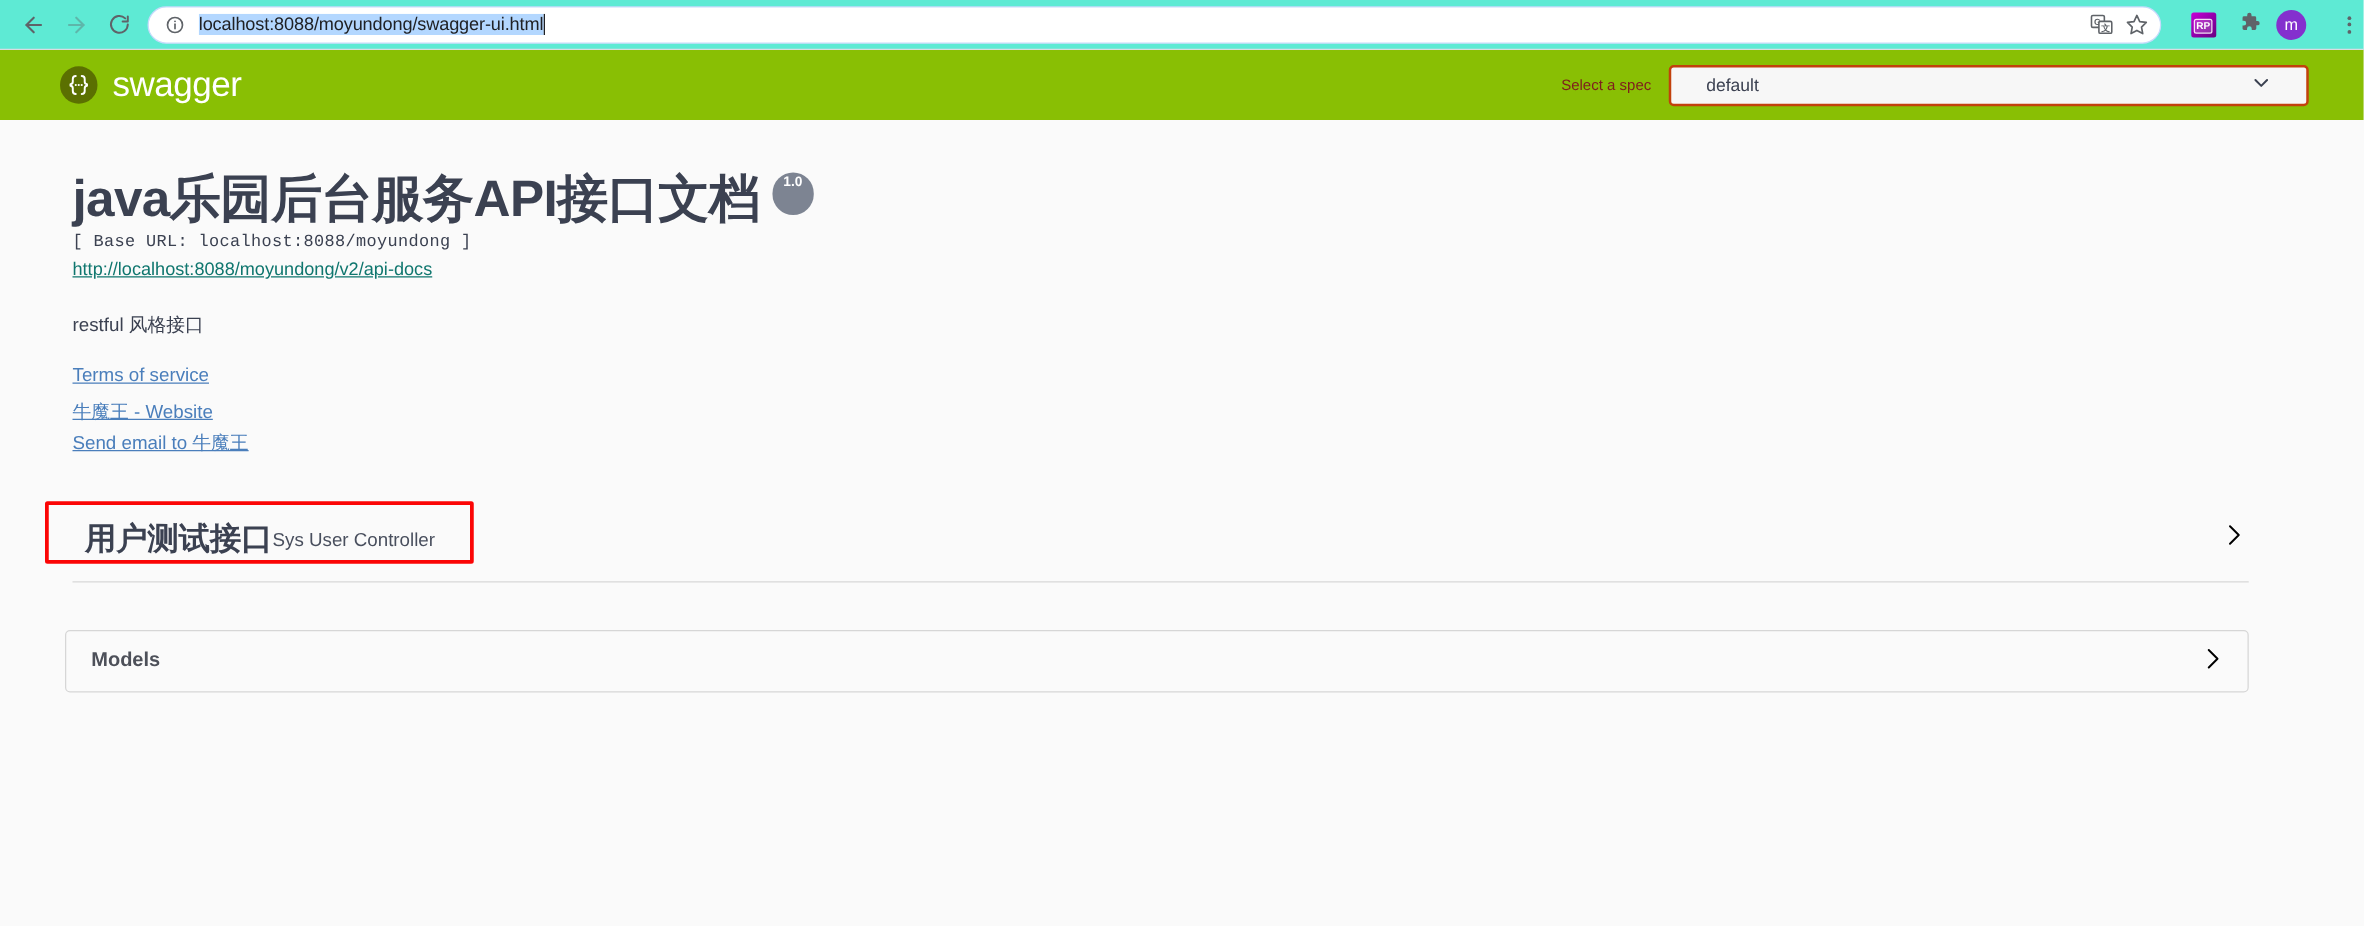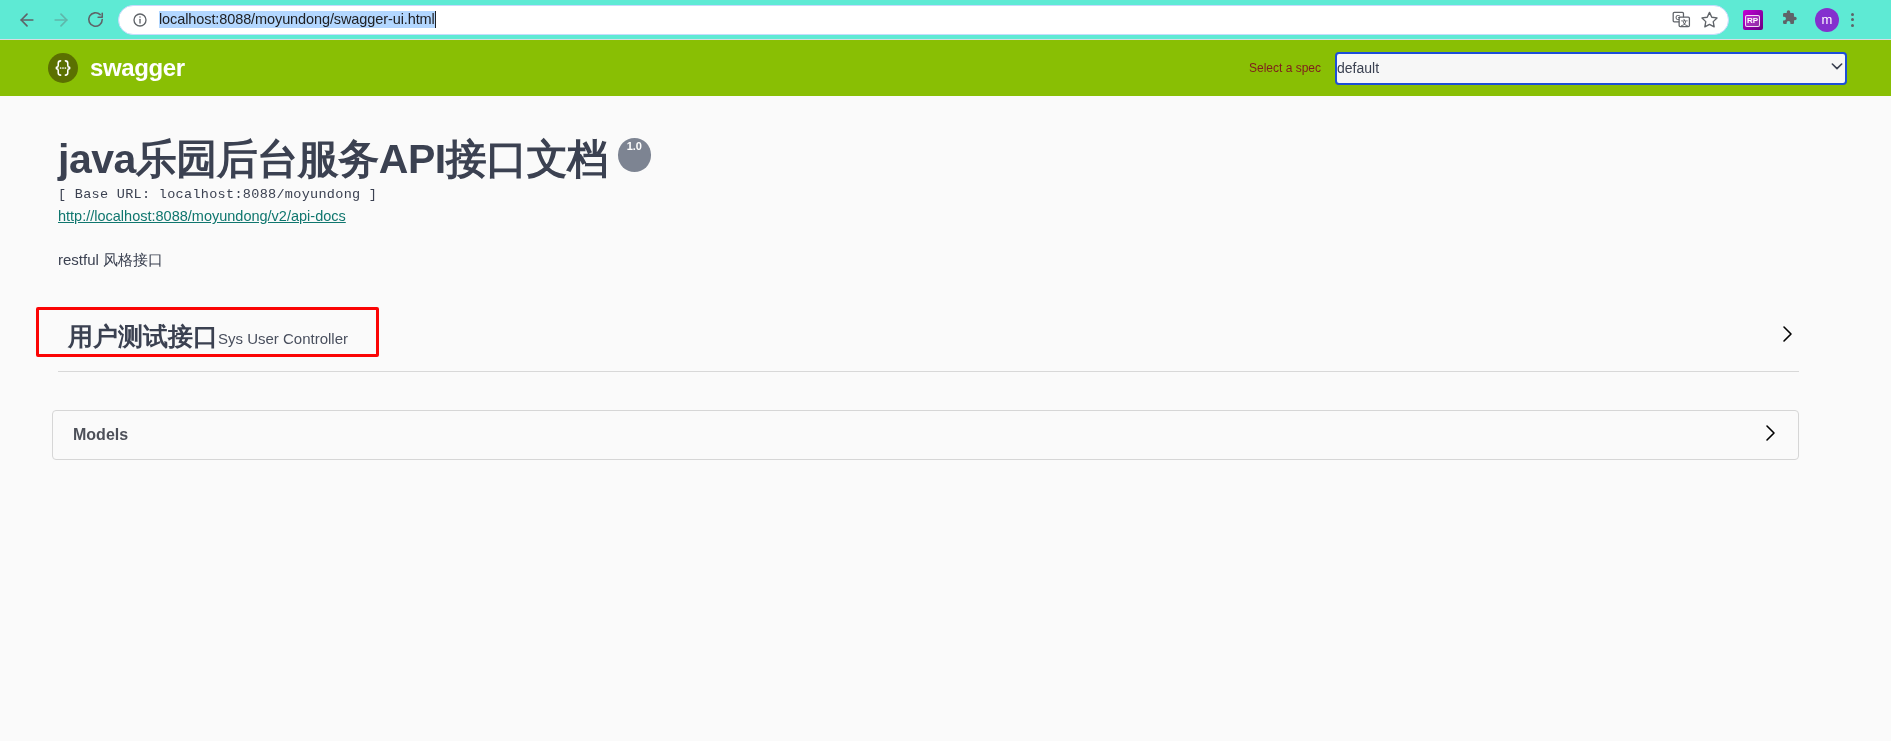--- a/index.html
+++ b/index.html
@@ -73,21 +73,21 @@
     flex: 0 0 auto;
     width: 26px; height: 26px;
     margin-left: 2px;
     display: flex; align-items: center; justify-content: center;
     cursor: pointer;
   }
   .tool-icon {
     flex: 0 0 auto;
     width: 30px; height: 30px;
     margin-left: 6px;
-    display: flex; align-items: center; justify-content: flex-start;
+    display: flex; align-items: center; justify-content: flex-end;
     cursor: pointer;
   }
   #rp-ext-icon {
     width: 20px; height: 20px;
     background: linear-gradient(135deg, #c800d6 0%, #8e00a8 55%, #6a0080 100%);
     border-radius: 2px;
     position: relative;
     display: flex; align-items: flex-end; justify-content: flex-start;
   }
   #rp-ext-icon .rp-label {
@@ -121,45 +121,45 @@
     position: relative;
   }
   #logo-group { display: flex; align-items: center; gap: 12px; }
   #logo-mark {
     width: 30px; height: 30px;
     border-radius: 50%;
     background: #5b7001;
     display: flex; align-items: center; justify-content: center;
   }
   #logo-text {
-    font-size: 24px;
-    font-weight: bold;
+    font-size: 28px;
+    font-weight: normal;
     color: #ffffff;
     letter-spacing: -0.4px;
   }
   #spec-selector-wrap {
     margin-left: auto;
     display: flex;
     align-items: center;
     gap: 14px;
   }
   #spec-label {
     font-size: 12px;
     font-weight: normal;
     color: #7f1d1d;
   }
   #spec-select {
     width: 512px;
     height: 33px;
     background: #f7f7f7;
-    border: 2px solid #1d4ed8;
+    border: 2px solid #c2410c;
     border-radius: 4px;
     display: flex;
     align-items: center;
-    padding: 0 0;
+    padding: 0 28px;
     cursor: pointer;
   }
   #spec-select-value {
     flex: 1 1 auto;
     font-size: 14px;
     color: #3b4151;
   }
 
   
   #page {
@@ -398,20 +398,25 @@
 
   <div id="info-block">
     <div id="title-row">
       <span id="api-title">java乐园后台服务API接口文档</span>
       <span id="version-badge">1.0</span>
     </div>
     <div id="base-url">[ Base URL: localhost:8088/moyundong ]</div>
     <a id="api-docs-link">http://localhost:8088/moyundong/v2/api-docs</a>
     <div id="api-description">restful 风格接口</div>
 
+    <div id="link-list">
+      <a>Terms of service</a>
+      <a class="tight">牛魔王 - Website</a>
+      <a>Send email to 牛魔王</a>
+    </div>
   </div>
 
   <div id="tag-section">
     <div id="tag-row">
       <span id="tag-title">用户测试接口</span>
       <span id="tag-subtitle">Sys User Controller</span>
       <span id="tag-expand-icon">
         <svg width="24" height="24" viewBox="0 0 24 24" fill="none" stroke="#000000" stroke-width="1.6" stroke-linecap="round" stroke-linejoin="round">
           <polyline points="9 5 16 12 9 19"></polyline>
         </svg>

